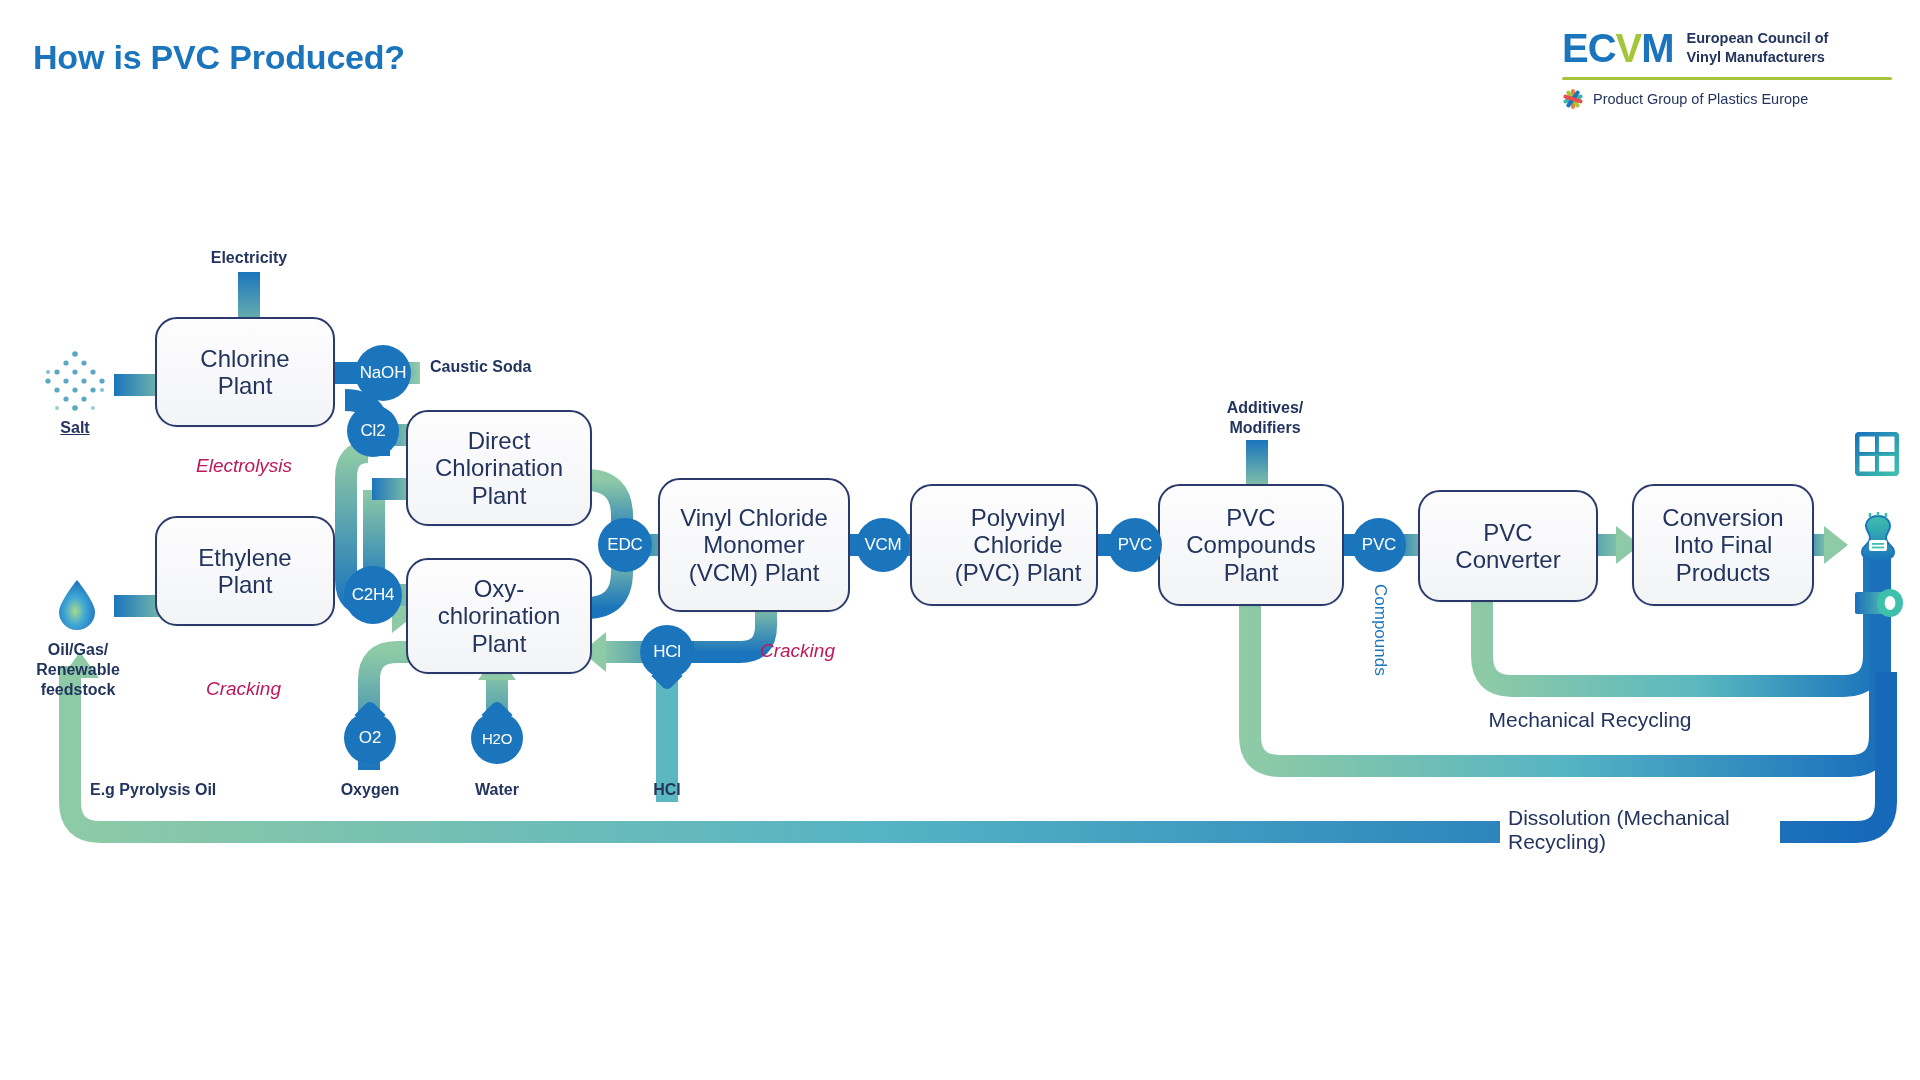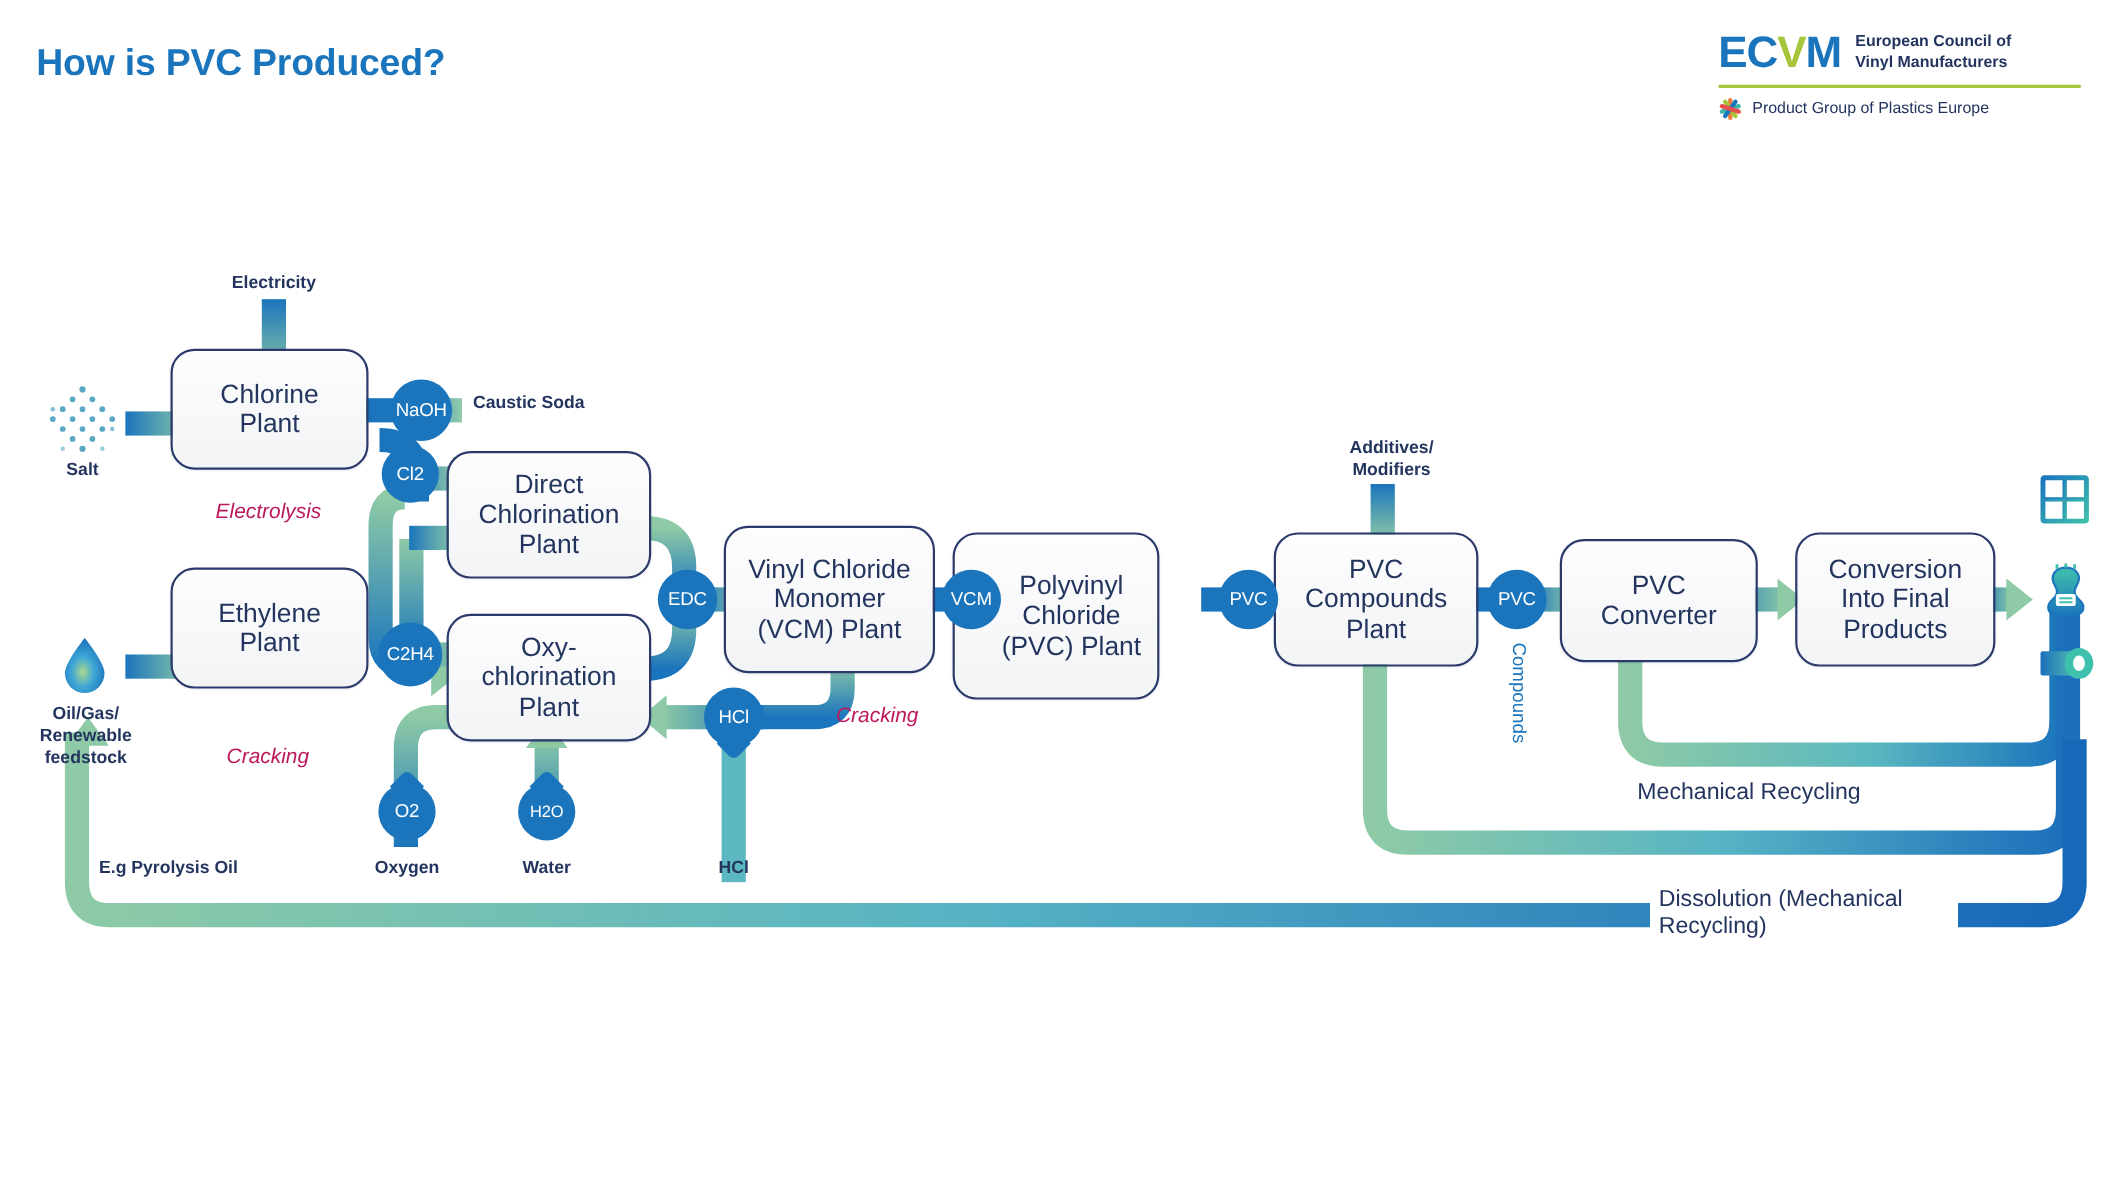--- a/index.html
+++ b/index.html
@@ -293,21 +293,21 @@
 Plant</span>
   </div>
 
   <div class="node" style="left:658px; top:478px; width:192px; height:134px;">
     <span style="white-space:pre-line">Vinyl Chloride
 Monomer
 (VCM) Plant</span>
   </div>
   <div class="lbl-ital" style="left:760px; top:640px;">Cracking</div>
 
-  <div class="node" style="left:866px; top:484px; width:188px; height:152px;padding-left:28px;">
+  <div class="node" style="left:910px; top:484px; width:188px; height:122px;padding-left:28px;">
     <span style="white-space:pre-line">Polyvinyl
 Chloride
 (PVC) Plant</span>
   </div>
 
   <div class="node" style="left:1158px; top:484px; width:186px; height:122px;">
     <span style="white-space:pre-line">PVC
 Compounds
 Plant</span>
   </div>
@@ -351,21 +351,21 @@
         <circle cx="51" cy="40" r="2.6"></circle>
       <circle cx="24" cy="49" r="2.6"></circle>
         <circle cx="42" cy="49" r="2.6"></circle>
       <circle cx="33" cy="58" r="2.8"></circle>
       <circle cx="6" cy="22" r="2.0" opacity=".75"></circle>
         <circle cx="60" cy="40" r="2.0" opacity=".75"></circle>
       <circle cx="15" cy="58" r="2.0" opacity=".6"></circle>
         <circle cx="51" cy="58" r="2.0" opacity=".6"></circle>
     </g>
   </svg>
-  <div class="lbl-bold" style="left:40px; top:418px; width:70px;">Salt</div>
+  <div class="lbl-bold" style="left:40px; top:418px; width:70px;text-decoration:underline;">Salt</div>
 
   <svg class="icon-abs" style="left:57px; top:578px;" width="40" height="52" viewBox="0 0 40 52">
     <defs>
         <radialGradient id="dropg" cx="45%" cy="62%" r="62%">
       <stop offset="0%" stop-color="#a9d98c"></stop>
           <stop offset="45%" stop-color="#3fa7d6"></stop>
       <stop offset="100%" stop-color="#1b6fbb"></stop>
     </radialGradient>
       </defs>
     <path d="M20 2 C 20 2 38 24 38 34 A18 18 0 0 1 2 34 C2 24 20 2 20 2 Z" fill="url(#dropg)"></path>

